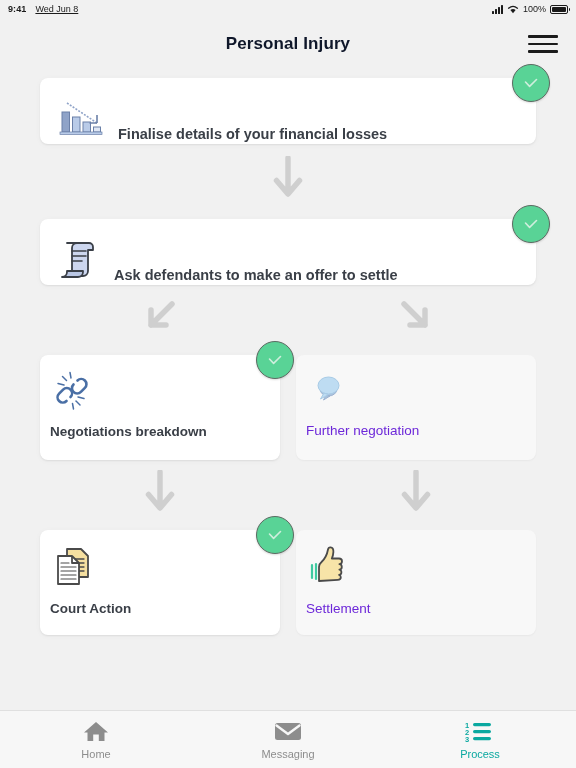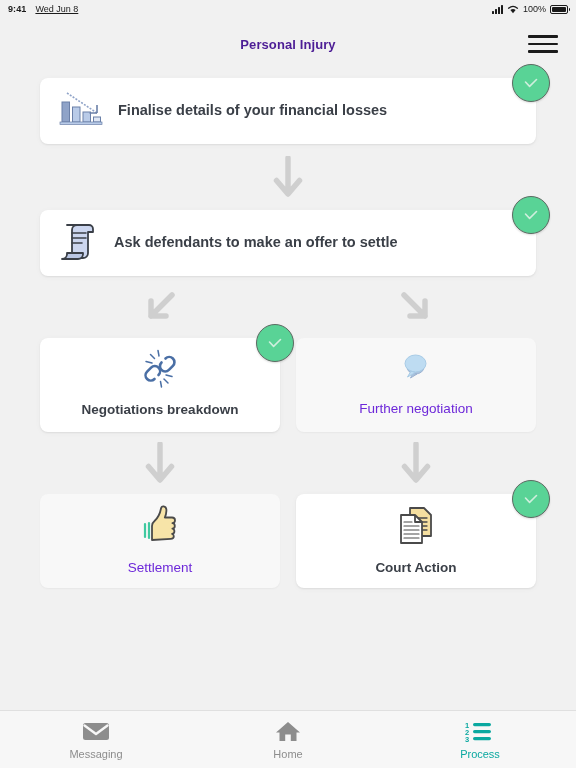--- a/index.html
+++ b/index.html
@@ -50,21 +50,21 @@
   .batt > span { display: block; height: 100%; width: 100%; background: #1b1b1b; border-radius: 1px; }
 
   
   .header {
     flex: 0 0 52px;
     position: relative;
     display: flex; align-items: center; justify-content: center;
     background: #f1f1f1;
   }
   .header h1 {
-    font-size: 13px; font-weight: 700; color: #4c1d95; letter-spacing: .1px;
+    font-size: 17px; font-weight: 700; color: #0f172a; letter-spacing: .1px;
   }
   .menu-btn {
     position: absolute; right: 18px; top: 50%; transform: translateY(-50%);
     width: 30px; height: 22px;
     display: flex; flex-direction: column; justify-content: space-between;
     padding: 2px 0; cursor: pointer;
   }
   .menu-btn i { display: block; height: 2.6px; background: #1b1b1b; border-radius: 1px; }
 
   
@@ -78,45 +78,46 @@
     background: #ffffff;
     border-radius: 8px;
     box-shadow: 0 1px 2px rgba(0,0,0,0.07), 0 1px 6px rgba(0,0,0,0.035);
     position: relative;
   }
   .card.dim { background: #f8f8f8; box-shadow: 0 1px 2px rgba(0,0,0,0.045); }
 
   
   .row-card {
     height: 66px;
-    display: flex; align-items: center;
+    display: flex; align-items: flex-end;
     padding: 0 18px;
     gap: 14px;
   }
   .row-card .label {
     font-size: 14.5px; font-weight: 700; color: #3a3f47; line-height: 1.22;
   }
   #card-finalise { margin-top: 8px; }
-  #card-ask { margin-top: 0; }
+  #card-ask { margin-top: 9px; }
 
   
   .arrow-row { display: flex; align-items: center; justify-content: center; }
   .arrow { color: #cfcfcf; display: block; }
 
   
   .pair {
     display: flex; gap: 16px;
   }
   .col-card {
     flex: 1 1 0;
-    height: 94px;
+    height: 105px;
     display: flex; flex-direction: column;
-    align-items: center; justify-content: center;
+    align-items: flex-start; justify-content: center;
     gap: 8px;
     padding: 6px 10px 10px;
+    margin-top: 8px;
   }
   .col-card .label {
     font-size: 13.5px; font-weight: 700; color: #3a3f47;
     text-align: center; line-height: 1.25;
   }
   .col-card.dim .label { font-weight: 400; color: #6d28d9; }
 
   
   .check-badge {
     position: absolute;
@@ -284,69 +285,69 @@
         </svg>
       </div>
       <div class="arrow-row" style="flex:1 1 0;">
         <svg class="arrow" width="32" height="42" viewBox="0 0 32 42">
           <path d="M16 2 L16 31 M16 38 L4.5 24.5 M16 38 L27.5 24.5" stroke="#cfcfcf" stroke-width="5.5" fill="none" stroke-linecap="round" stroke-linejoin="round"></path>
         </svg>
       </div>
     </div>
 
     <div class="pair">
-      <div class="card col-card dim">
-        <span class="icon">
-          <svg width="42" height="46" viewBox="0 0 42 46">
-            <path d="M6 22 v13" stroke="#3fc9a0" stroke-width="2.2" stroke-linecap="round"></path>
-            <path d="M10 21 v15" stroke="#3fc9a0" stroke-width="2.2" stroke-linecap="round"></path>
-            <path d="M13 38 v-14 q0 -3 2.5 -5 q5 -4.5 6.5 -12.5 q0.4 -2.4 2.6 -2.2 q3 0.3 2.8 4.6 q-0.15 3.4 -1.6 6.6 h7.2 q3 0 3 2.8 q0 2.7 -2.6 2.9 q2.4 0.3 2.4 2.8 q0 2.4 -2.4 2.7 q2 0.4 2 2.6 q0 2.3 -2.3 2.6 q1.7 0.5 1.7 2.4 q0 2.5 -3 2.5 z" fill="#f7e4a8" stroke="#4a4a4a" stroke-width="1.8" stroke-linejoin="round"></path>
-          </svg>
-        </span>
-        <span class="label">Settlement</span>
-      </div>
-
       <div class="card col-card">
         <span class="icon">
           <svg width="46" height="46" viewBox="0 0 46 46">
             <path d="M17 6 h14 l7 7 v21 h-21 z" fill="#f5dfa0" stroke="#4a4a4a" stroke-width="1.8" stroke-linejoin="round"></path>
             <path d="M21 16 h13 M21 20 h13 M21 24 h13 M21 28 h13" stroke="#4a4a4a" stroke-width="1.3" stroke-linecap="round"></path>
             <path d="M8 13 h14 l7 7 v21 h-21 z" fill="#ffffff" stroke="#4a4a4a" stroke-width="1.8" stroke-linejoin="round"></path>
             <path d="M22 13 v7 h7" fill="none" stroke="#4a4a4a" stroke-width="1.8" stroke-linejoin="round"></path>
             <path d="M11 24 h15 M11 28 h15 M11 32 h15 M11 36 h15 M11 20 h8" stroke="#4a4a4a" stroke-width="1.2" stroke-linecap="round"></path>
           </svg>
         </span>
         <span class="label">Court Action</span>
         <div class="check-badge" style="top:-14px; right:-14px;">
           <svg width="20" height="20" viewBox="0 0 20 20">
             <path d="M4.5 9 L8.6 13.4 L15.5 6.5" stroke="#cfeedd" stroke-width="1.6" fill="none" stroke-linecap="round" stroke-linejoin="round"></path>
           </svg>
         </div>
       </div>
+
+      <div class="card col-card dim">
+        <span class="icon">
+          <svg width="42" height="46" viewBox="0 0 42 46">
+            <path d="M6 22 v13" stroke="#3fc9a0" stroke-width="2.2" stroke-linecap="round"></path>
+            <path d="M10 21 v15" stroke="#3fc9a0" stroke-width="2.2" stroke-linecap="round"></path>
+            <path d="M13 38 v-14 q0 -3 2.5 -5 q5 -4.5 6.5 -12.5 q0.4 -2.4 2.6 -2.2 q3 0.3 2.8 4.6 q-0.15 3.4 -1.6 6.6 h7.2 q3 0 3 2.8 q0 2.7 -2.6 2.9 q2.4 0.3 2.4 2.8 q0 2.4 -2.4 2.7 q2 0.4 2 2.6 q0 2.3 -2.3 2.6 q1.7 0.5 1.7 2.4 q0 2.5 -3 2.5 z" fill="#f7e4a8" stroke="#4a4a4a" stroke-width="1.8" stroke-linejoin="round"></path>
+          </svg>
+        </span>
+        <span class="label">Settlement</span>
+      </div>
     </div>
 
   </div>
 
   <div class="tabbar">
+    <div class="tab">
+      <span class="ticon">
+        <svg width="26" height="23" viewBox="0 0 26 23">
+          <path d="M13 2 L25 12.5 L21.5 12.5 L21.5 21 L15.8 21 L15.8 14.5 L10.2 14.5 L10.2 21 L4.5 21 L4.5 12.5 L1 12.5 Z" fill="#8d8d8d"></path>
+        </svg>
+      </span>
+      <span class="tlabel">Home</span>
+    </div>
     <div class="tab">
       <span class="ticon">
         <svg width="28" height="21" viewBox="0 0 28 21">
           <rect x="1" y="2" width="26" height="17" rx="2.5" fill="#8d8d8d"></rect>
           <path d="M2.5 4.5 L14 13 L25.5 4.5" fill="none" stroke="#f7f7f7" stroke-width="2.4" stroke-linejoin="round" stroke-linecap="round"></path>
         </svg>
       </span>
       <span class="tlabel">Messaging</span>
-    </div>
-    <div class="tab">
-      <span class="ticon">
-        <svg width="26" height="23" viewBox="0 0 26 23">
-          <path d="M13 2 L25 12.5 L21.5 12.5 L21.5 21 L15.8 21 L15.8 14.5 L10.2 14.5 L10.2 21 L4.5 21 L4.5 12.5 L1 12.5 Z" fill="#8d8d8d"></path>
-        </svg>
-      </span>
-      <span class="tlabel">Home</span>
     </div>
     <div class="tab active">
       <span class="ticon">
         <svg width="30" height="23" viewBox="0 0 30 23">
           <text x="0" y="7.5" font-family="Liberation Sans, sans-serif" font-size="7.5" font-weight="700" fill="#0aa8a0">1</text>
           <text x="0" y="14.5" font-family="Liberation Sans, sans-serif" font-size="7.5" font-weight="700" fill="#0aa8a0">2</text>
           <text x="0" y="21.5" font-family="Liberation Sans, sans-serif" font-size="7.5" font-weight="700" fill="#0aa8a0">3</text>
           <rect x="8" y="3" width="18" height="3.2" rx="1.6" fill="#0aa8a0"></rect>
           <rect x="8" y="10" width="18" height="3.2" rx="1.6" fill="#0aa8a0"></rect>
           <rect x="8" y="17" width="18" height="3.2" rx="1.6" fill="#0aa8a0"></rect>

